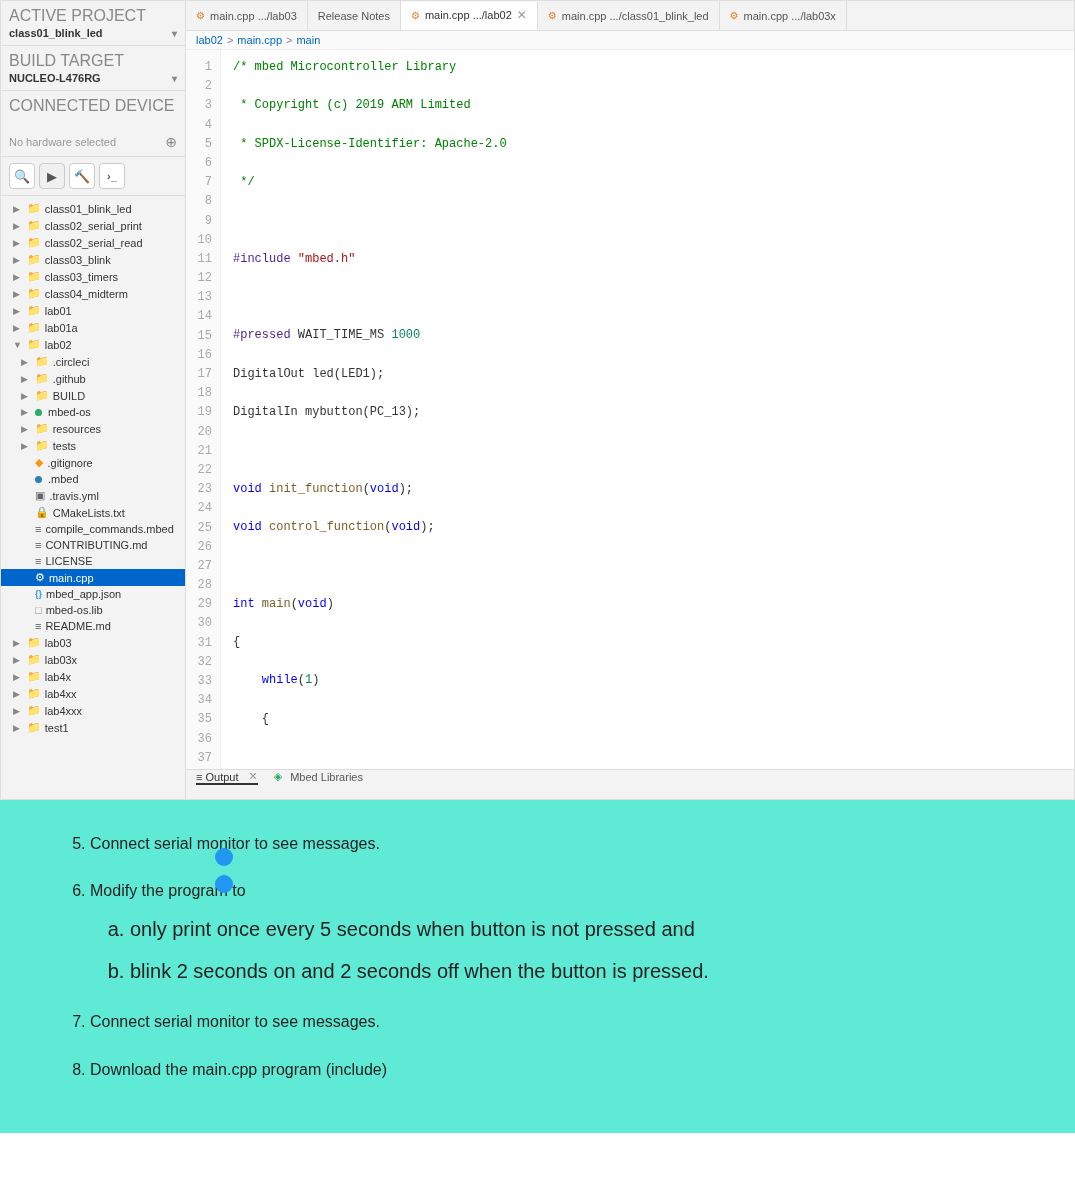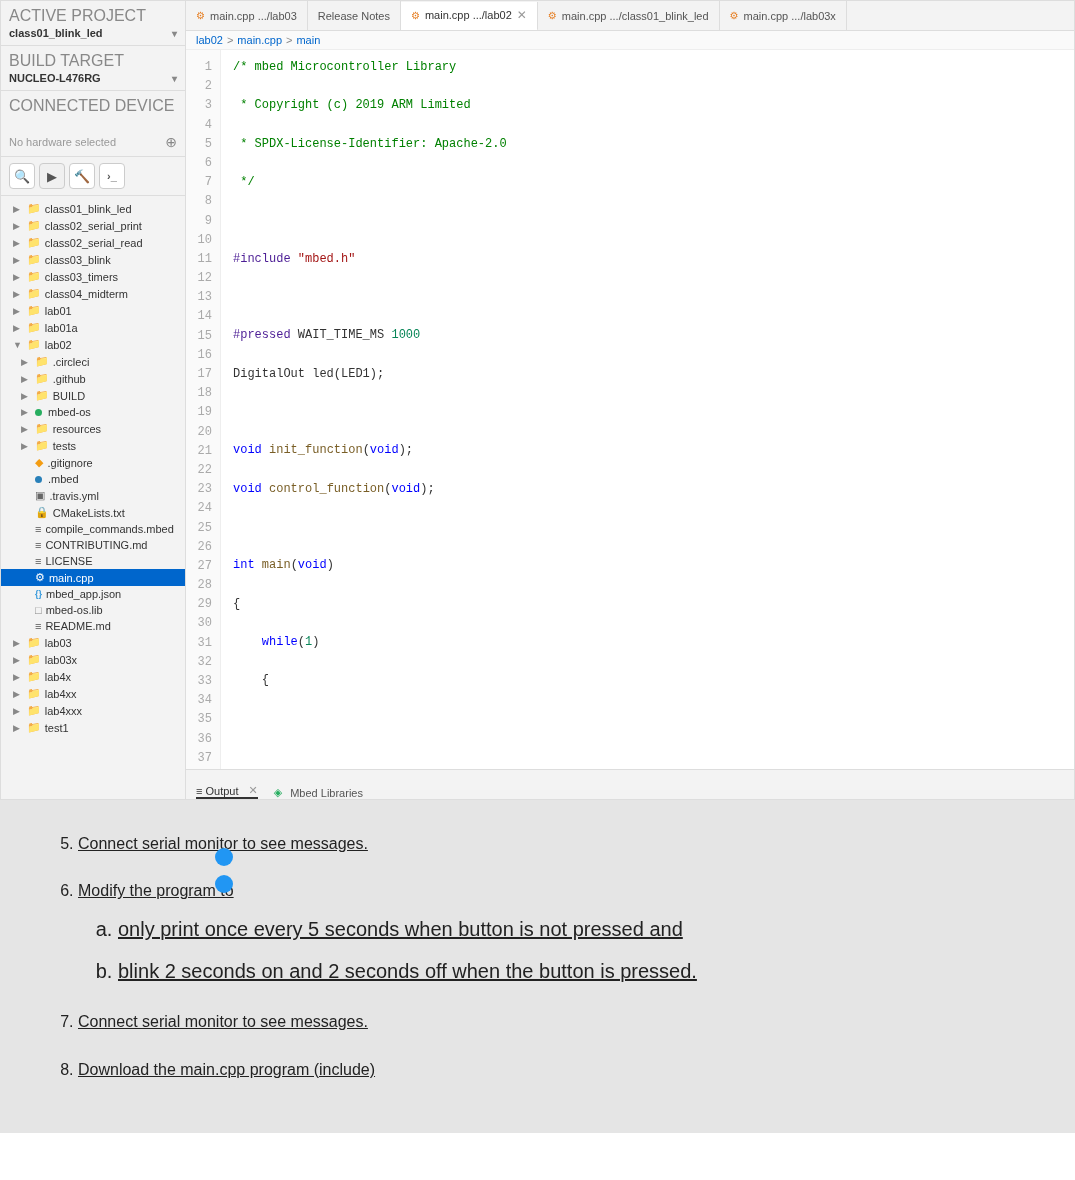--- a/index.html
+++ b/index.html
@@ -241,47 +241,46 @@
     .code-content .pp { color: #4c1d95; }
     .code-content .line { display: block; min-height: 19px; }
     .code-content .line.highlighted { background: #e8f0fe; }
 
     
     .bottom-panel {
       height: 30px;
       border-top: 1px solid #ddd;
       background: #f3f3f3;
       display: flex;
-      align-items: flex-end;
+      align-items: flex-start;
       padding: 0 10px;
       gap: 16px;
       font-size: 11px;
       color: #555;
     }
 
     .panel-tab {
       display: flex;
       align-items: center;
       gap: 4px;
       cursor: pointer;
     }
 
     .panel-tab.active {
       color: #333;
       border-bottom: 2px solid #333;
     }
 
     
     .document-section {
-      padding: 30px 48px;
-      background: #e5e5e5;
+      padding: 30px 60px;
+      background: #5eead4;
       font-size: 16px;
       line-height: 1.7;
       color: #222;
-      text-decoration: underline;
     }
 
     .doc-list {
       list-style: decimal;
       padding-left: 30px;
     }
 
     .doc-list > li {
       margin-bottom: 20px;
       font-size: 16px;
@@ -599,20 +598,21 @@
       </div>
       <div class="code-content"><span class="line"><span class="cmt">/* mbed Microcontroller Library</span></span>
 <span class="line"><span class="cmt"> * Copyright (c) 2019 ARM Limited</span></span>
 <span class="line"><span class="cmt"> * SPDX-License-Identifier: Apache-2.0</span></span>
 <span class="line"><span class="cmt"> */</span></span>
 <span class="line"></span>
 <span class="line"><span class="pp">#include</span> <span class="str">"mbed.h"</span></span>
 <span class="line"></span>
 <span class="line"><span class="pp">#pressed</span> WAIT_TIME_MS <span class="num">1000</span></span>
 <span class="line">DigitalOut led(LED1);</span>
+<span class="line">DigitalIn mybutton(PC_13);</span>
 <span class="line"></span>
 <span class="line"><span class="kw">void</span> <span class="fn">init_function</span>(<span class="kw">void</span>);</span>
 <span class="line"><span class="kw">void</span> <span class="fn">control_function</span>(<span class="kw">void</span>);</span>
 <span class="line"></span>
 <span class="line"><span class="kw">int</span> <span class="fn">main</span>(<span class="kw">void</span>)</span>
 <span class="line">{</span>
 <span class="line">    <span class="kw">while</span>(<span class="num">1</span>)</span>
 <span class="line">    {</span>
 
 

